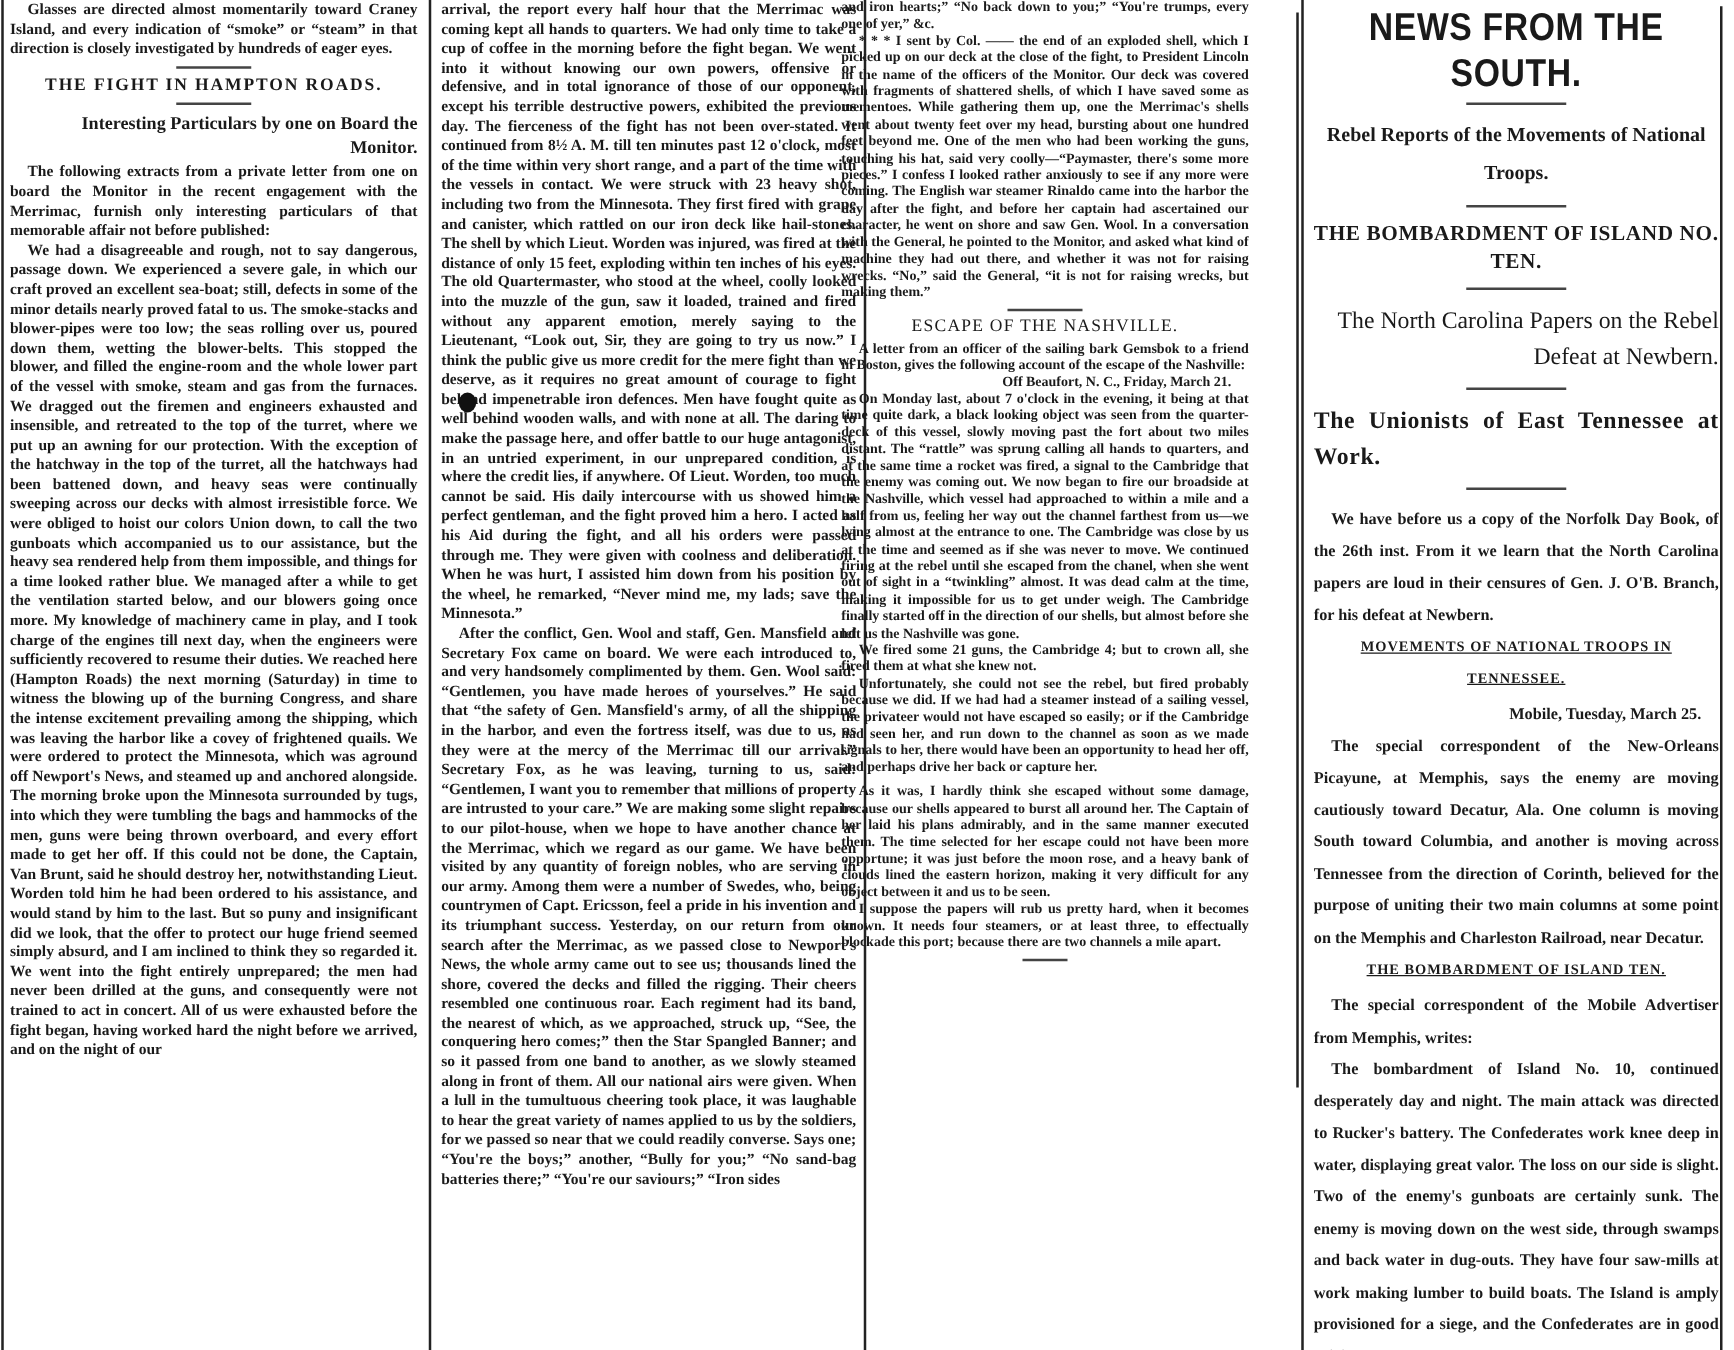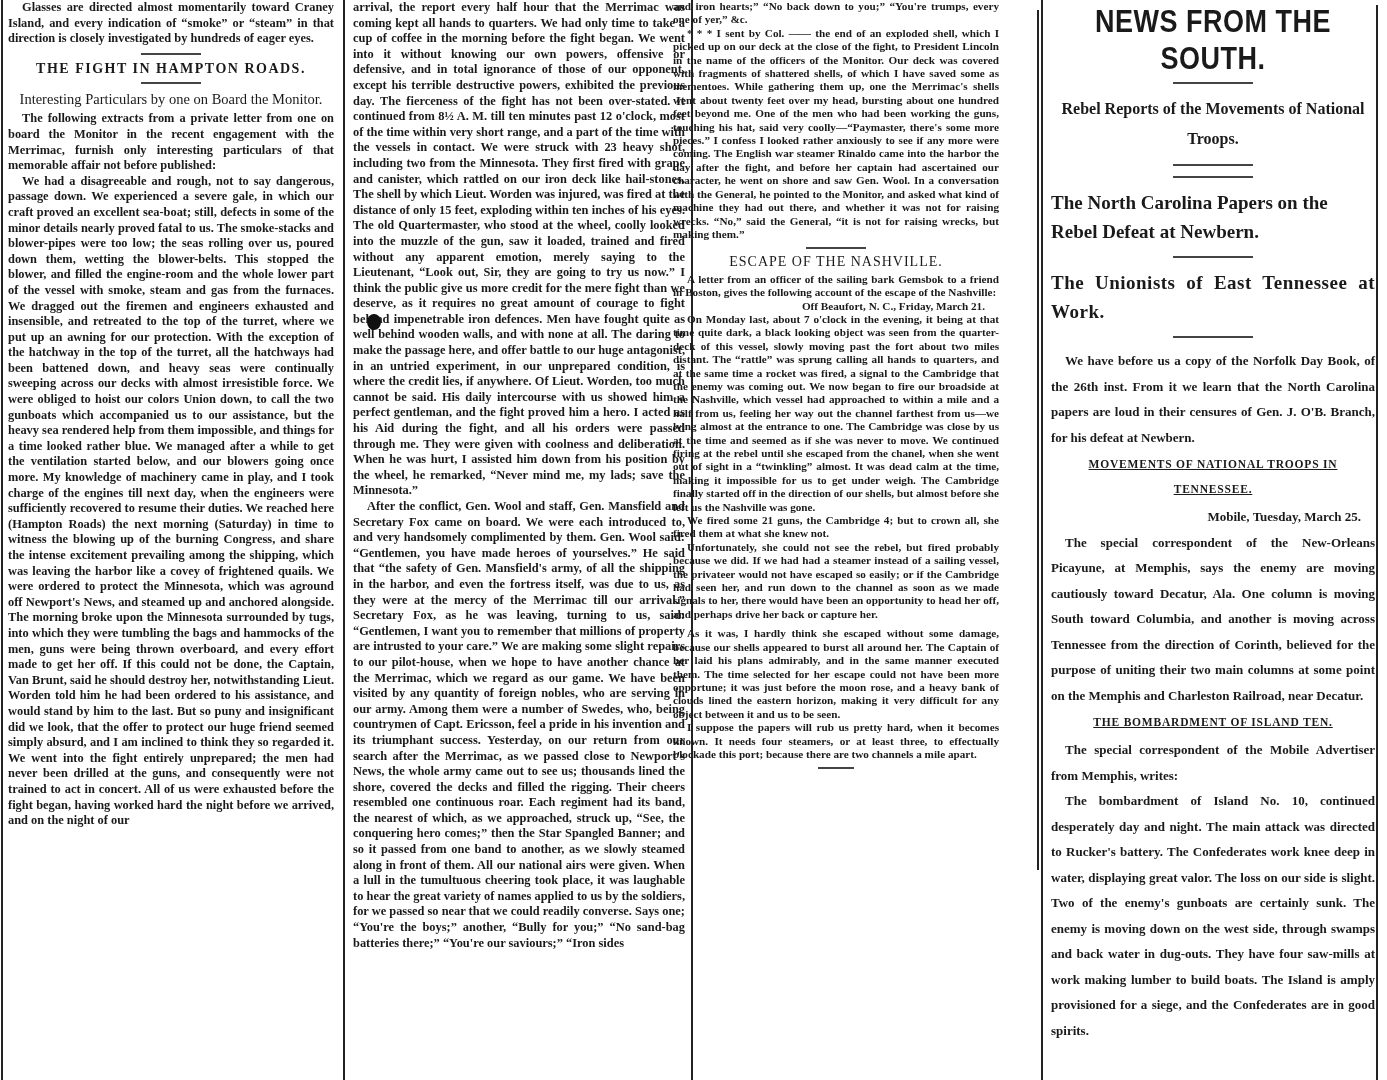--- a/index.html
+++ b/index.html
@@ -24,33 +24,33 @@
   #rule-3     { left: 1037px; top: 10px; height: 860px; }
   #rule-4     { left: 1041px; top: 0;  height: 1080px; }
   #rule-right { left: 1376px; top: 5px; height: 1075px; }
   p { margin: 0; text-indent: 14px; }
   .noindent { text-indent: 0; }
   .head-small {
     text-align: center; text-indent: 0; font-weight: bold;
     letter-spacing: 1px; font-size: 13px; margin: 6px 0 4px 0;
   }
   .head-sub {
-    text-align: center; text-indent: 0; font-weight: normal; font-size: 14.5px;
+    text-align: right; text-indent: 0; font-weight: bold; font-size: 14.5px;
     line-height: 19px; margin: 4px 0 2px 0;
   }
   .dash { width: 60px; height: 2px; background: #444; margin: 6px auto; }
   .dateline { text-align: right; text-indent: 0; padding-right: 14px; }
   #col4 .masthead {
     text-align: center; font-family: "Liberation Sans", "DejaVu Sans", sans-serif;
     font-weight: bold; font-size: 27px; letter-spacing: 0.5px; line-height: 32px;
     margin: 8px 0 10px 0; transform: scaleY(1.15);
   }
   #col4 .deck1 { text-align: center; font-size: 16px; line-height: 30px; font-weight: bold; margin: 6px 0; }
   #col4 .deck2 { text-align: center; font-size: 17px; line-height: 22px; font-weight: bold; letter-spacing: 0.5px; margin: 10px 0; }
-  #col4 .deck3 { text-align: left; font-size: 19px; line-height: 29px; font-weight: bold; margin: 8px 0; }
+  #col4 .deck3 { text-align: right; font-size: 19px; line-height: 29px; font-weight: normal; margin: 8px 0; }
   #col4 .deck4 { font-size: 19px; line-height: 29px; font-weight: 900; letter-spacing: 0.5px; margin: 8px 0; }
   #col4 .dash { width: 80px; margin: 10px auto; }
   #col4 p { font-size: 13px; line-height: 25.5px; }
   #col4 .head-small { font-size: 11.5px; margin: 2px 0; line-height: 25px; letter-spacing: 0.8px; text-decoration: underline; }
   .inkblot { position: absolute; left: 367px; top: 314px; width: 14px; height: 16px; background: #111; border-radius: 50%; }
 </style>
 </head>
 <body>
 
 <div class="rule" id="rule-left"></div>
@@ -89,20 +89,21 @@
   <p style="margin-top:6px;">As it was, I hardly think she escaped without some damage, because our shells appeared to burst all around her. The Captain of her laid his plans admirably, and in the same manner executed them. The time selected for her escape could not have been more opportune; it was just before the moon rose, and a heavy bank of clouds lined the eastern horizon, making it very difficult for any object between it and us to be seen.</p>
   <p>I suppose the papers will rub us pretty hard, when it becomes known. It needs four steamers, or at least three, to effectually blockade this port; because there are two channels a mile apart.</p>
   <div class="dash" style="width:36px;"></div>
 </div>
 
 <div class="col" id="col4">
   <div class="masthead">NEWS FROM THE SOUTH.</div>
   <div class="dash"></div>
   <div class="deck1">Rebel Reports of the Movements of National Troops.</div>
   <div class="dash"></div>
+  <div class="deck2">THE BOMBARDMENT OF ISLAND NO. TEN.</div>
   <div class="dash"></div>
   <div class="deck3">The North Carolina Papers on the Rebel Defeat at Newbern.</div>
   <div class="dash"></div>
   <div class="deck4">The Unionists of East Tennessee at Work.</div>
   <div class="dash"></div>
   <p>We have before us a copy of the Norfolk Day Book, of the 26th inst. From it we learn that the North Carolina papers are loud in their censures of Gen. J. O'B. Branch, for his defeat at Newbern.</p>
   <div class="head-small">MOVEMENTS OF NATIONAL TROOPS IN TENNESSEE.</div>
   <p class="dateline">Mobile, Tuesday, March 25.</p>
   <p>The special correspondent of the New-Orleans Picayune, at Memphis, says the enemy are moving cautiously toward Decatur, Ala. One column is moving South toward Columbia, and another is moving across Tennessee from the direction of Corinth, believed for the purpose of uniting their two main columns at some point on the Memphis and Charleston Railroad, near Decatur.</p>
   <div class="head-small">THE BOMBARDMENT OF ISLAND TEN.</div>

